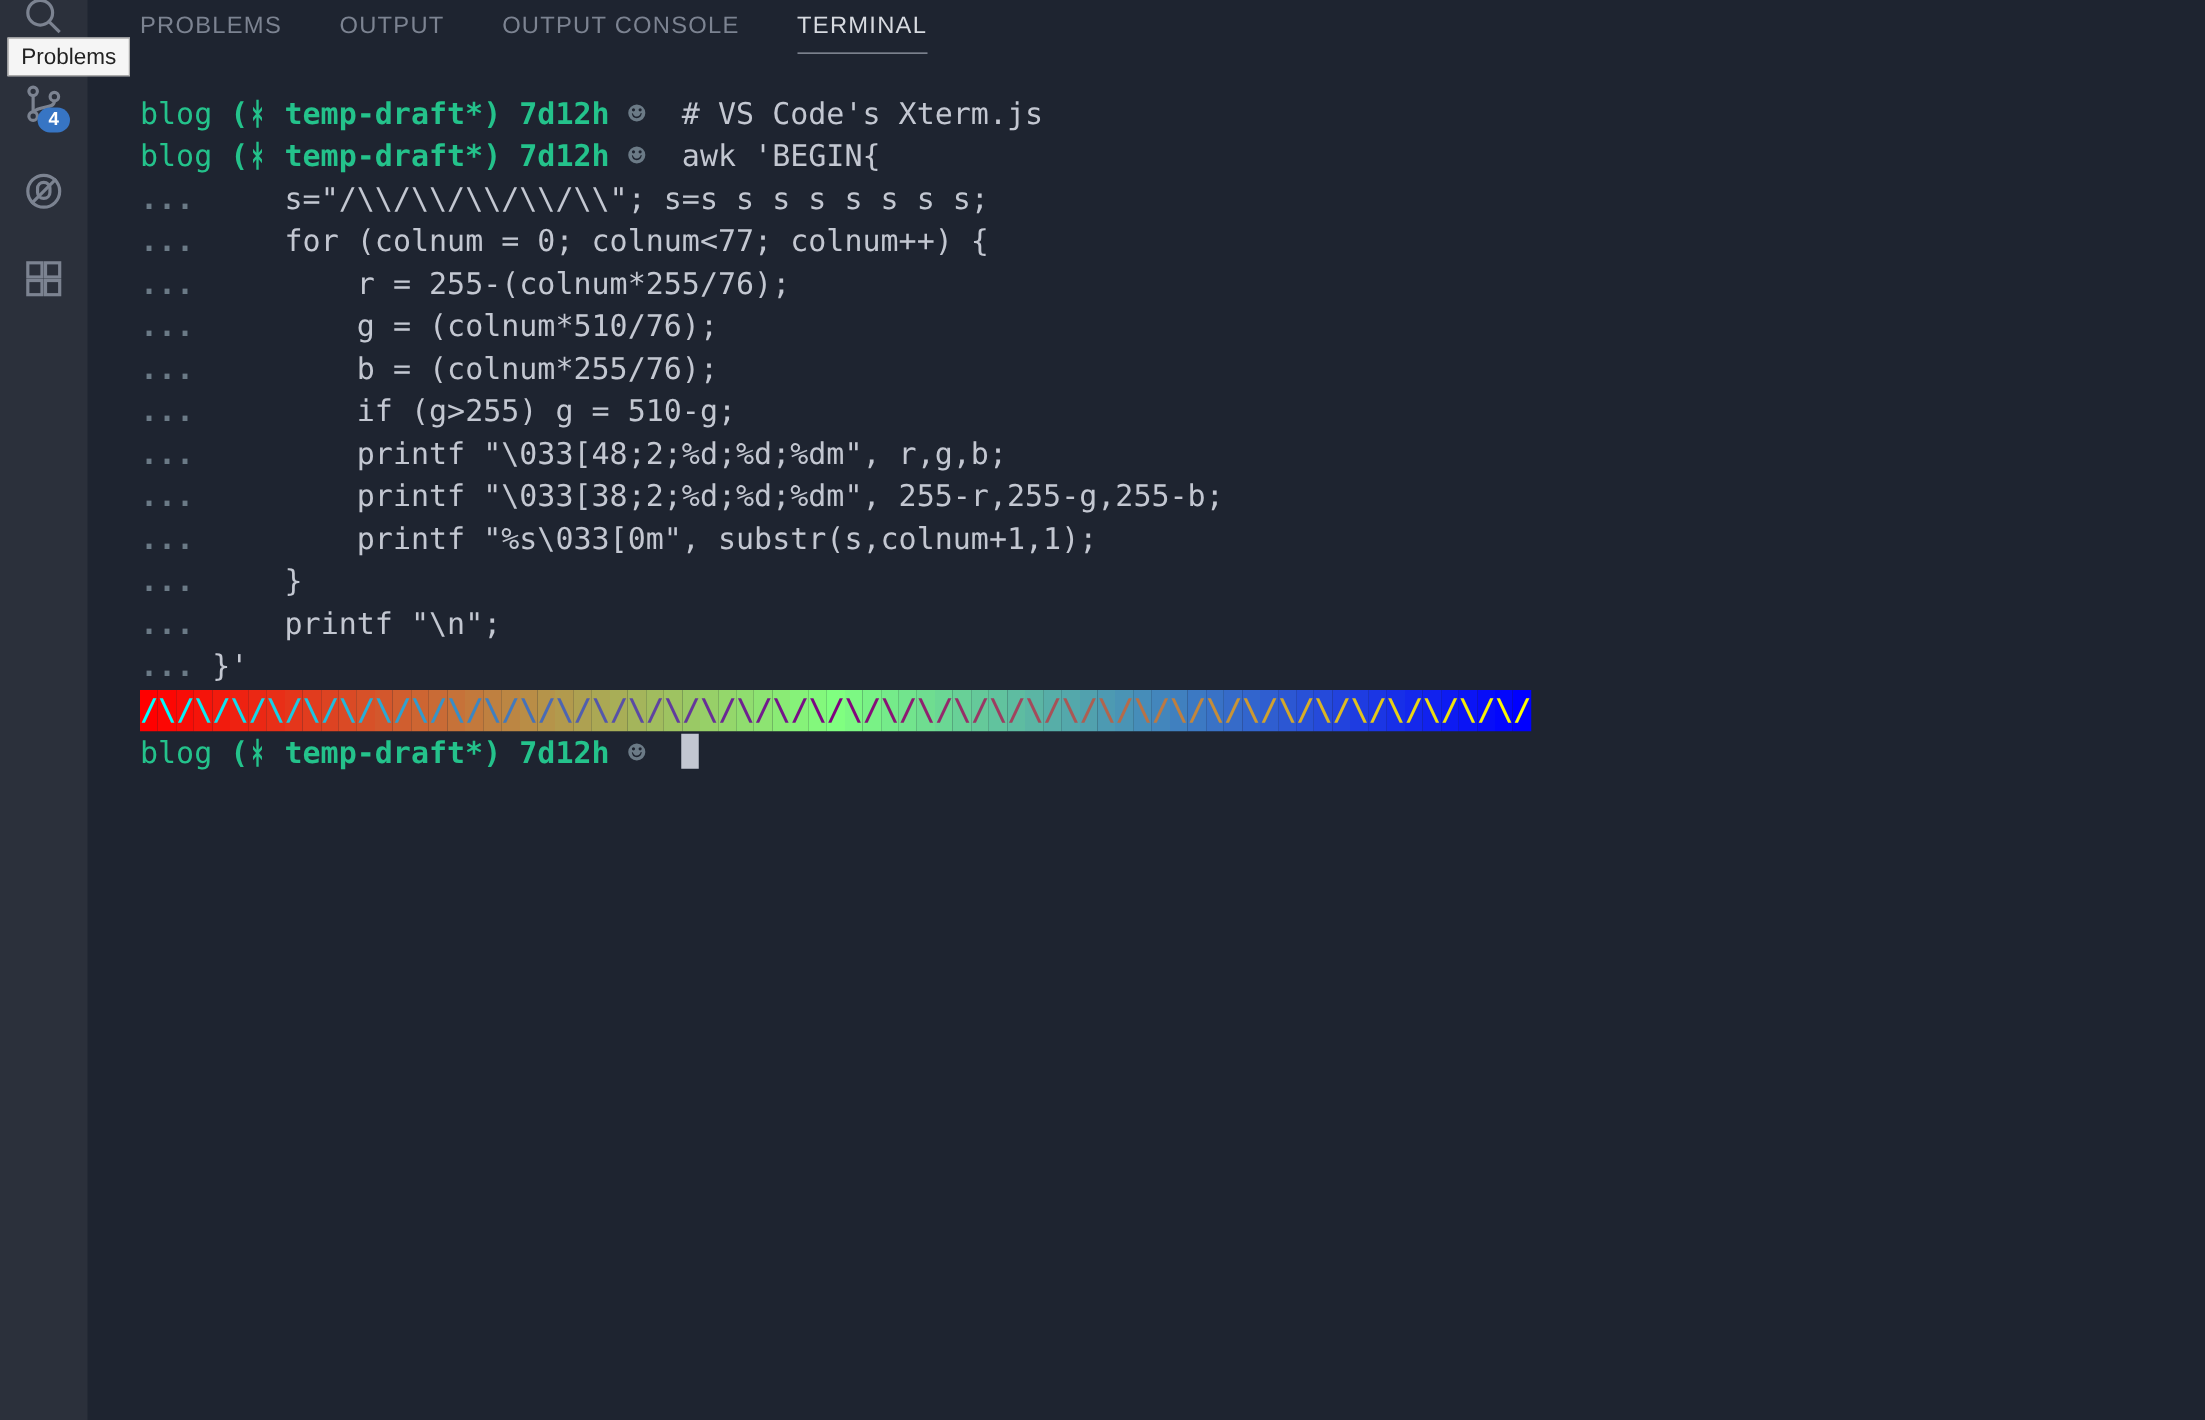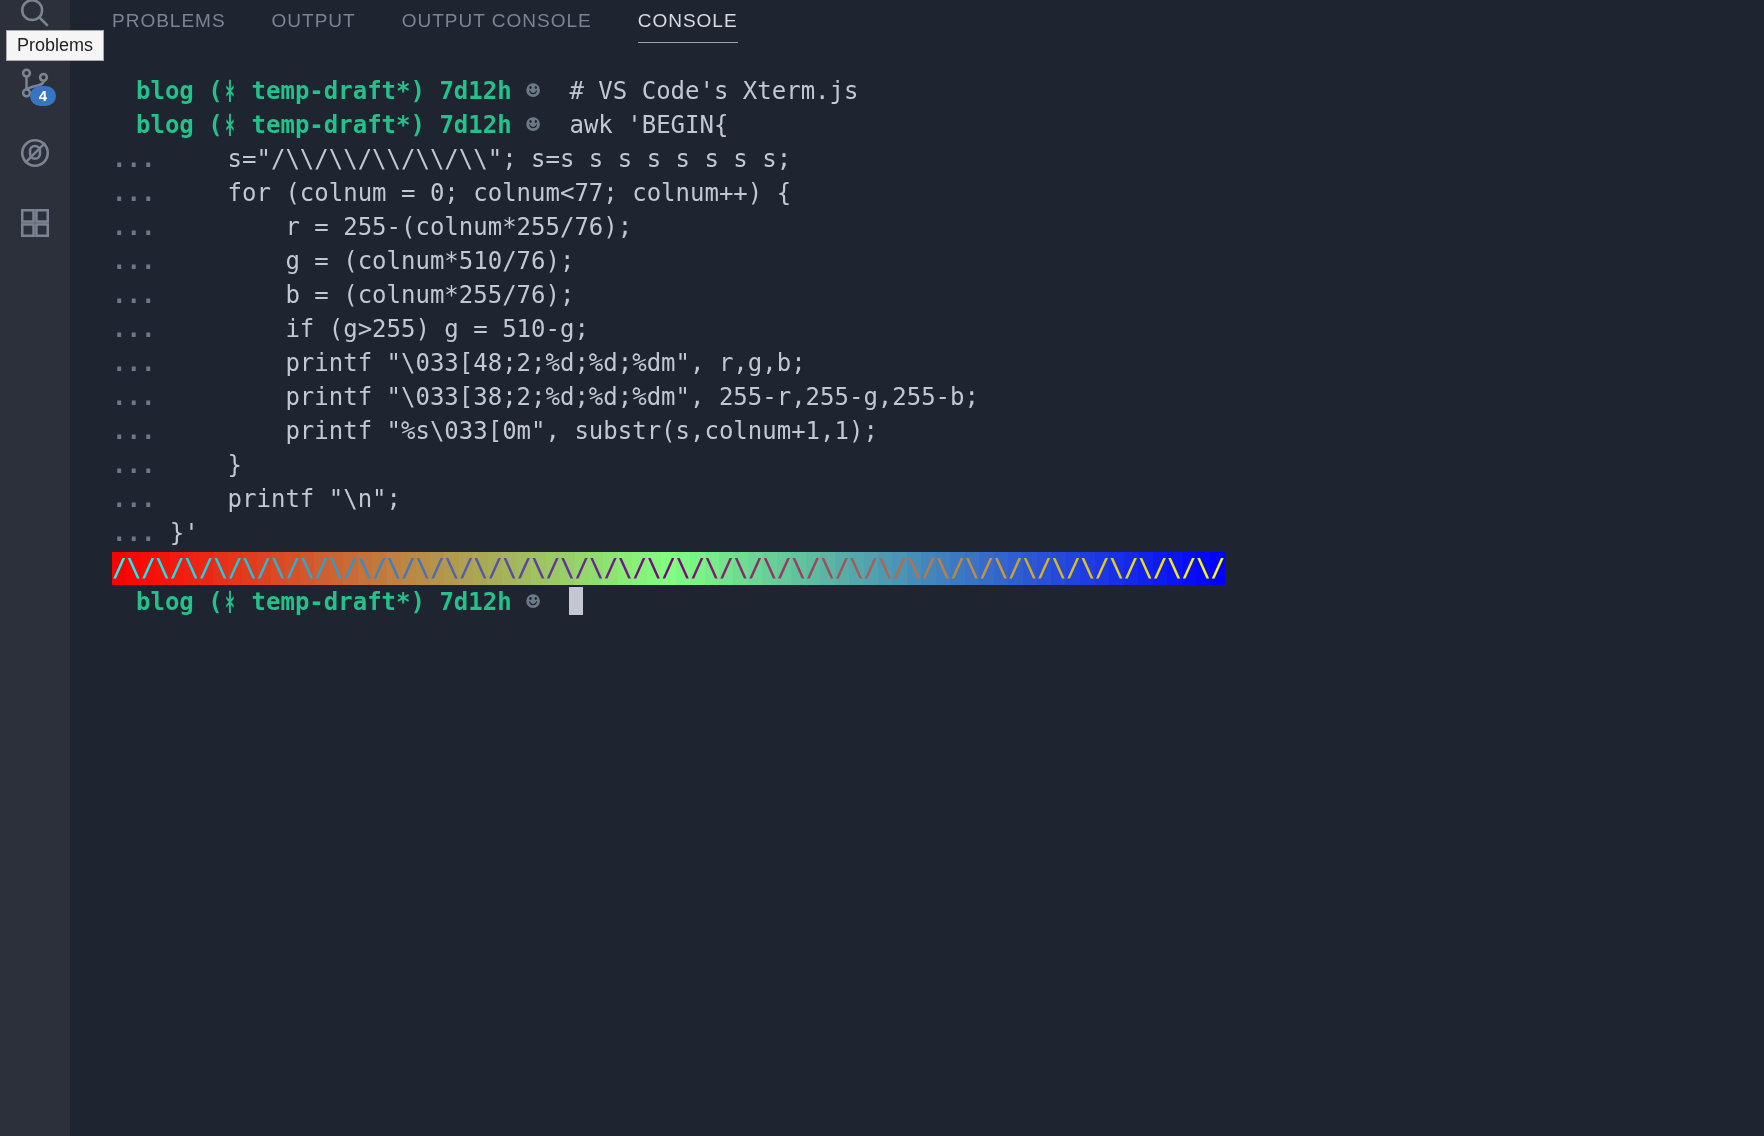--- a/index.html
+++ b/index.html
@@ -11,21 +11,21 @@
   .badge{position:absolute;font-size:15px;background:#3775c4;color:#fff;border-radius:10px;padding:0 6px;min-width:14px;height:20px;line-height:20px;text-align:center;bottom:12px;right:14px;font-weight:600;}
   .tooltip{position:absolute;left:6px;top:30px;background:#f5f5f5;color:#222;font-size:18px;padding:4px 10px;border:1px solid #aaa;z-index:5;}
   
   #panel{flex:1;display:flex;flex-direction:column;min-width:0;}
   #tabbar{display:flex;gap:46px;padding:10px 36px 0 42px;height:44px;align-items:flex-start;}
   .tab{color:#7c8391;font-size:19px;letter-spacing:1px;font-weight:500;padding-bottom:10px;cursor:pointer;}
   .tab.active{color:#d7dae0;border-bottom:1px solid #9aa0ac;}
   
   #term{flex:1;padding:20px 0 0 0;font-family:"SF Mono","Menlo","Consolas",monospace;font-size:24px;line-height:34px;color:#c3c7d1;white-space:pre;overflow:hidden;}
   .row{padding-left:42px;}
-  .ps-dir{color:#24c28b;font-weight:bold;margin-left:24px;}
+  .ps-dir{color:#24c28b;font-weight:normal;}
   .ps-par{color:#24c28b;font-weight:bold;}
   .ps-branch{color:#24c28b;font-weight:bold;}
   .ps-time{color:#24c28b;font-weight:bold;}
   .ps-smile{color:#6b7a86;}
   .cmd{color:#c3c7d1;}
   .cont{color:#6b7a86;font-weight:bold;}
   .branch-icon{font-family:inherit;}
   .zig{display:flex;padding-left:42px;height:33px;margin-top:2px;}
   .zig span{font-family:"SF Mono","Menlo","Consolas",monospace;font-size:24px;line-height:33px;font-weight:600;}
   .cursor{display:inline-block;width:14px;height:28px;background:#c3c7d1;vertical-align:-5px;}
@@ -69,20 +69,20 @@
         </svg>
     </div>
   </div>
 
   <div id="panel">
 
     <div id="tabbar">
       <div class="tab">PROBLEMS</div>
       <div class="tab">OUTPUT</div>
       <div class="tab">OUTPUT CONSOLE</div>
-      <div class="tab active">CONSOLE</div>
+      <div class="tab active">TERMINAL</div>
     </div>
 
     <div id="term"><div class="row"><span class="ps-dir">blog</span> <span class="ps-par">(</span><span class="ps-branch"><span class="branch-icon">ᚼ</span> temp-draft*</span><span class="ps-par">)</span> <span class="ps-time">7d12h</span> <span class="ps-smile">☻</span> <span class="cmd"> # VS Code's Xterm.js</span></div><div class="row"><span class="ps-dir">blog</span> <span class="ps-par">(</span><span class="ps-branch"><span class="branch-icon">ᚼ</span> temp-draft*</span><span class="ps-par">)</span> <span class="ps-time">7d12h</span> <span class="ps-smile">☻</span> <span class="cmd"> awk 'BEGIN{</span></div><div class="row"><span class="cont">...</span> <span class="cmd">    s="/\\/\\/\\/\\/\\"; s=s s s s s s s s;</span></div><div class="row"><span class="cont">...</span> <span class="cmd">    for (colnum = 0; colnum&lt;77; colnum++) {</span></div><div class="row"><span class="cont">...</span> <span class="cmd">        r = 255-(colnum*255/76);</span></div><div class="row"><span class="cont">...</span> <span class="cmd">        g = (colnum*510/76);</span></div><div class="row"><span class="cont">...</span> <span class="cmd">        b = (colnum*255/76);</span></div><div class="row"><span class="cont">...</span> <span class="cmd">        if (g&gt;255) g = 510-g;</span></div><div class="row"><span class="cont">...</span> <span class="cmd">        printf "\033[48;2;%d;%d;%dm", r,g,b;</span></div><div class="row"><span class="cont">...</span> <span class="cmd">        printf "\033[38;2;%d;%d;%dm", 255-r,255-g,255-b;</span></div><div class="row"><span class="cont">...</span> <span class="cmd">        printf "%s\033[0m", substr(s,colnum+1,1);</span></div><div class="row"><span class="cont">...</span> <span class="cmd">    }</span></div><div class="row"><span class="cont">...</span> <span class="cmd">    printf "\n";</span></div><div class="row"><span class="cont">...</span> <span class="cmd">}'</span></div><div class="zig"><span style="background: rgb(255, 0, 0); color: rgb(0, 255, 255);">/</span><span style="background: rgb(252, 7, 3); color: rgb(3, 248, 252);">\</span><span style="background: rgb(248, 13, 7); color: rgb(7, 242, 248);">/</span><span style="background: rgb(245, 20, 10); color: rgb(10, 235, 245);">\</span><span style="background: rgb(242, 27, 13); color: rgb(13, 228, 242);">/</span><span style="background: rgb(238, 34, 17); color: rgb(17, 221, 238);">\</span><span style="background: rgb(235, 40, 20); color: rgb(20, 215, 235);">/</span><span style="background: rgb(232, 47, 23); color: rgb(23, 208, 232);">\</span><span style="background: rgb(228, 54, 27); color: rgb(27, 201, 228);">/</span><span style="background: rgb(225, 60, 30); color: rgb(30, 195, 225);">\</span><span style="background: rgb(221, 67, 34); color: rgb(34, 188, 221);">/</span><span style="background: rgb(218, 74, 37); color: rgb(37, 181, 218);">\</span><span style="background: rgb(215, 81, 40); color: rgb(40, 174, 215);">/</span><span style="background: rgb(211, 87, 44); color: rgb(44, 168, 211);">\</span><span style="background: rgb(208, 94, 47); color: rgb(47, 161, 208);">/</span><span style="background: rgb(205, 101, 50); color: rgb(50, 154, 205);">\</span><span style="background: rgb(201, 107, 54); color: rgb(54, 148, 201);">/</span><span style="background: rgb(198, 114, 57); color: rgb(57, 141, 198);">\</span><span style="background: rgb(195, 121, 60); color: rgb(60, 134, 195);">/</span><span style="background: rgb(191, 128, 64); color: rgb(64, 127, 191);">\</span><span style="background: rgb(188, 134, 67); color: rgb(67, 121, 188);">/</span><span style="background: rgb(185, 141, 70); color: rgb(70, 114, 185);">\</span><span style="background: rgb(181, 148, 74); color: rgb(74, 107, 181);">/</span><span style="background: rgb(178, 154, 77); color: rgb(77, 101, 178);">\</span><span style="background: rgb(174, 161, 81); color: rgb(81, 94, 174);">/</span><span style="background: rgb(171, 168, 84); color: rgb(84, 87, 171);">\</span><span style="background: rgb(168, 174, 87); color: rgb(87, 81, 168);">/</span><span style="background: rgb(164, 181, 91); color: rgb(91, 74, 164);">\</span><span style="background: rgb(161, 188, 94); color: rgb(94, 67, 161);">/</span><span style="background: rgb(158, 195, 97); color: rgb(97, 60, 158);">\</span><span style="background: rgb(154, 201, 101); color: rgb(101, 54, 154);">/</span><span style="background: rgb(151, 208, 104); color: rgb(104, 47, 151);">\</span><span style="background: rgb(148, 215, 107); color: rgb(107, 40, 148);">/</span><span style="background: rgb(144, 221, 111); color: rgb(111, 34, 144);">\</span><span style="background: rgb(141, 228, 114); color: rgb(114, 27, 141);">/</span><span style="background: rgb(138, 235, 117); color: rgb(117, 20, 138);">\</span><span style="background: rgb(134, 242, 121); color: rgb(121, 13, 134);">/</span><span style="background: rgb(131, 248, 124); color: rgb(124, 7, 131);">\</span><span style="background: rgb(128, 255, 128); color: rgb(127, 0, 127);">/</span><span style="background: rgb(124, 248, 131); color: rgb(131, 7, 124);">\</span><span style="background: rgb(121, 242, 134); color: rgb(134, 13, 121);">/</span><span style="background: rgb(117, 235, 138); color: rgb(138, 20, 117);">\</span><span style="background: rgb(114, 228, 141); color: rgb(141, 27, 114);">/</span><span style="background: rgb(111, 221, 144); color: rgb(144, 34, 111);">\</span><span style="background: rgb(107, 215, 148); color: rgb(148, 40, 107);">/</span><span style="background: rgb(104, 208, 151); color: rgb(151, 47, 104);">\</span><span style="background: rgb(101, 201, 154); color: rgb(154, 54, 101);">/</span><span style="background: rgb(97, 195, 158); color: rgb(158, 60, 97);">\</span><span style="background: rgb(94, 188, 161); color: rgb(161, 67, 94);">/</span><span style="background: rgb(91, 181, 164); color: rgb(164, 74, 91);">\</span><span style="background: rgb(87, 174, 168); color: rgb(168, 81, 87);">/</span><span style="background: rgb(84, 168, 171); color: rgb(171, 87, 84);">\</span><span style="background: rgb(81, 161, 174); color: rgb(174, 94, 81);">/</span><span style="background: rgb(77, 154, 178); color: rgb(178, 101, 77);">\</span><span style="background: rgb(74, 148, 181); color: rgb(181, 107, 74);">/</span><span style="background: rgb(70, 141, 185); color: rgb(185, 114, 70);">\</span><span style="background: rgb(67, 134, 188); color: rgb(188, 121, 67);">/</span><span style="background: rgb(64, 128, 191); color: rgb(191, 127, 64);">\</span><span style="background: rgb(60, 121, 195); color: rgb(195, 134, 60);">/</span><span style="background: rgb(57, 114, 198); color: rgb(198, 141, 57);">\</span><span style="background: rgb(54, 107, 201); color: rgb(201, 148, 54);">/</span><span style="background: rgb(50, 101, 205); color: rgb(205, 154, 50);">\</span><span style="background: rgb(47, 94, 208); color: rgb(208, 161, 47);">/</span><span style="background: rgb(44, 87, 211); color: rgb(211, 168, 44);">\</span><span style="background: rgb(40, 81, 215); color: rgb(215, 174, 40);">/</span><span style="background: rgb(37, 74, 218); color: rgb(218, 181, 37);">\</span><span style="background: rgb(34, 67, 221); color: rgb(221, 188, 34);">/</span><span style="background: rgb(30, 60, 225); color: rgb(225, 195, 30);">\</span><span style="background: rgb(27, 54, 228); color: rgb(228, 201, 27);">/</span><span style="background: rgb(23, 47, 232); color: rgb(232, 208, 23);">\</span><span style="background: rgb(20, 40, 235); color: rgb(235, 215, 20);">/</span><span style="background: rgb(17, 34, 238); color: rgb(238, 221, 17);">\</span><span style="background: rgb(13, 27, 242); color: rgb(242, 228, 13);">/</span><span style="background: rgb(10, 20, 245); color: rgb(245, 235, 10);">\</span><span style="background: rgb(7, 13, 248); color: rgb(248, 242, 7);">/</span><span style="background: rgb(3, 7, 252); color: rgb(252, 248, 3);">\</span><span style="background: rgb(0, 0, 255); color: rgb(255, 255, 0);">/</span></div><div class="row"><span class="ps-dir">blog</span> <span class="ps-par">(</span><span class="ps-branch"><span class="branch-icon">ᚼ</span> temp-draft*</span><span class="ps-par">)</span> <span class="ps-time">7d12h</span> <span class="ps-smile">☻</span>  <span class="cursor"></span></div></div>
 
   </div>
 
 </div>
 
 </body></html>

